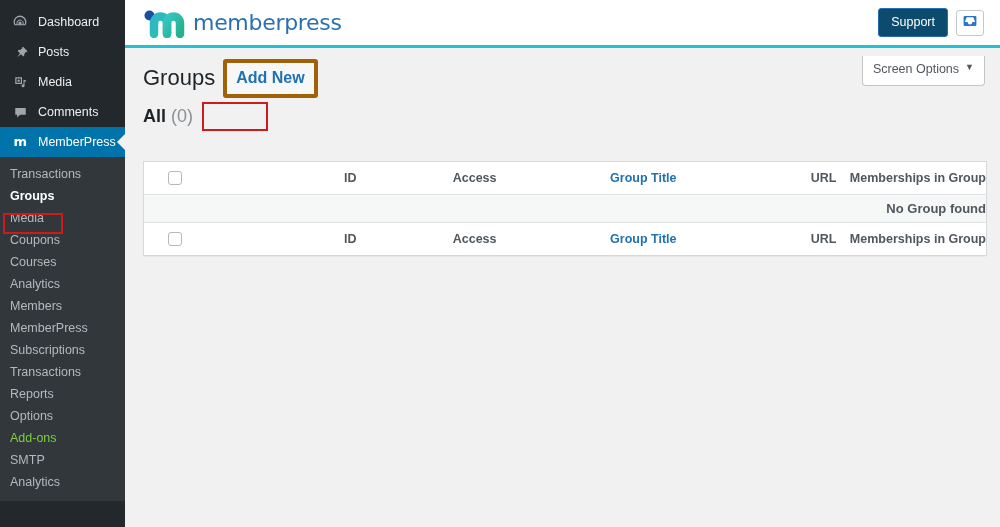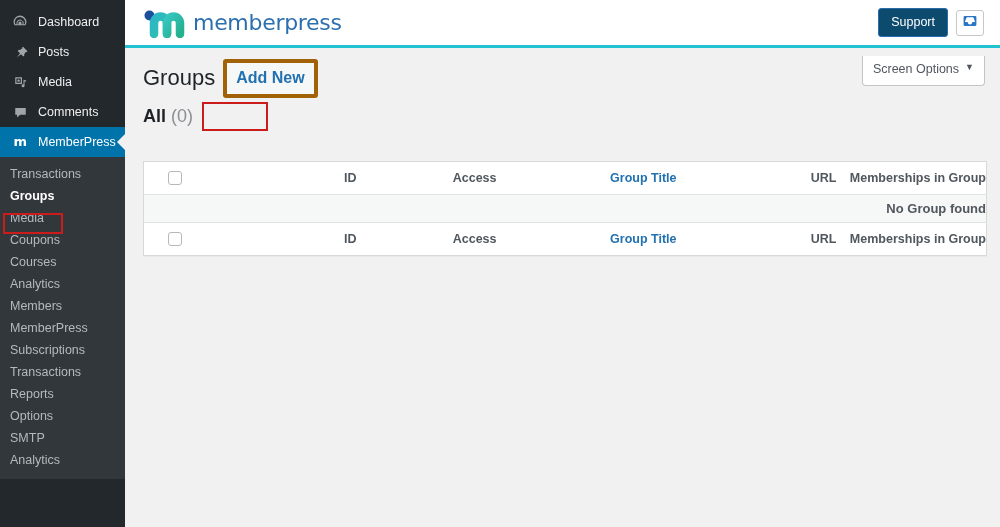--- a/index.html
+++ b/index.html
@@ -353,20 +353,21 @@
       <span class="submenu-item">Media</span>
       <span class="submenu-item">Coupons</span>
       <span class="submenu-item">Courses</span>
       <span class="submenu-item">Analytics</span>
       <span class="submenu-item">Members</span>
       <span class="submenu-item">MemberPress</span>
       <span class="submenu-item">Subscriptions</span>
       <span class="submenu-item">Transactions</span>
       <span class="submenu-item">Reports</span>
       <span class="submenu-item">Options</span>
+      <span class="submenu-item green">Add-ons</span>
       <span class="submenu-item">SMTP</span>
       <span class="submenu-item">Analytics</span>
     </div>
 
     <div class="annot" style="left:3px; top:213px; width:60px; height:21px;"></div>
 
   </nav>
 
   <div id="main">
 

